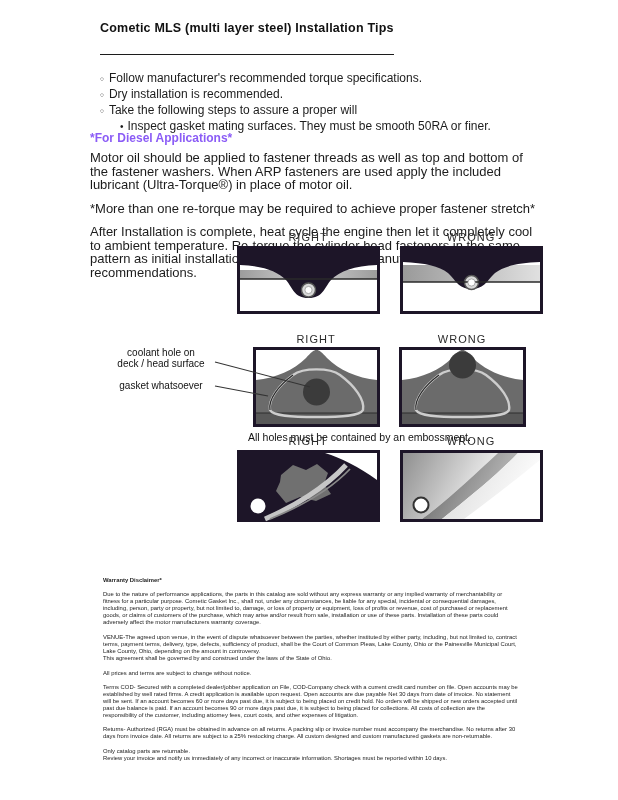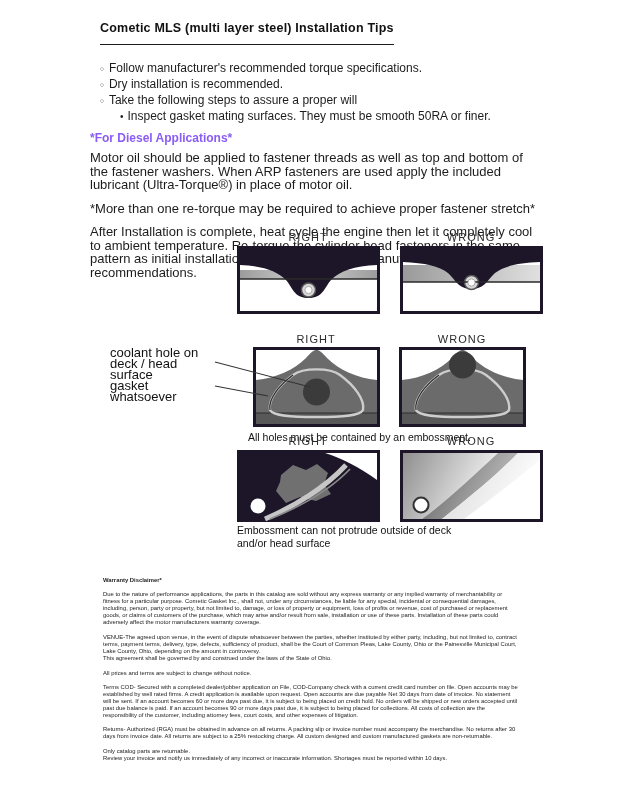--- a/index.html
+++ b/index.html
@@ -4,38 +4,38 @@
 <style>
   html,body { margin:0; padding:0; background:#ffffff; }
   .page {
     position:relative; width:618px; height:800px; background:#ffffff;
     font-family:"Liberation Sans", sans-serif; color:#1c1c1c; overflow:hidden;
   }
   
   .tips { position:absolute; left:88px; top:18px; width:460px; }
   .page-title {
     display:inline-block; margin:0 0 6px 12px; font-size:12.5px; font-weight:bold;
-    letter-spacing:0.2px; border-bottom:1.6px solid #1c1c1c; padding-bottom:9px; color:#111;
+    letter-spacing:0.2px; border-bottom:1.6px solid #1c1c1c; padding-bottom:19px; color:#111;
   }
   ul.bullets { list-style:none; margin:10px 0 0 12px; padding:0; font-size:12px; }
   ul.bullets li { line-height:15px; }
   li.b1::before { content:"\25CB"; font-size:6.5px; position:relative; top:-1.5px; margin-right:5px; }
   li.b2 { margin-left:20px; }
   li.b2::before { content:"\2022"; font-size:10px; margin-right:4px; }
   
   .diesel { position:absolute; left:90px; top:119px; width:452px; }
   .diesel-heading { margin:12px 0 6px 0; font-size:12px; font-weight:bold; color:#8b5cf6; }
   .diesel p { margin:0 0 10px 0; font-size:13px; line-height:13.5px; }
   
   .fig { position:absolute; }
   .fig-label { position:absolute; top:0; transform:translateX(-50%); font-size:11px;
                letter-spacing:1px; color:#2b2b2b; white-space:nowrap; }
   .panel { position:absolute; top:15px; }
   .fig-caption { position:absolute; font-size:10.5px; color:#111; line-height:13px; white-space:nowrap; }
-  .side-label { position:absolute; left:0; width:102px; text-align:left; font-size:13px;
+  .side-label { position:absolute; left:0; width:102px; text-align:center; font-size:10px;
                 line-height:11px; color:#111; }
   .leader-svg { position:absolute; left:0; top:0; }
   
   .disclaimer { position:absolute; left:103px; top:576px; width:416px; height:185px; overflow:visible; }
   .disclaimer-inner { width:594px; transform:scale(0.7); transform-origin:0 0;
                       font-size:8.4px; line-height:1.22; color:#222; }
   .disc-heading { font-weight:bold; margin:0 0 10px 0; }
   .dp { margin:0 0 10px 0; }
   .dp.tight { margin-bottom:0; }
   
@@ -167,24 +167,20 @@
             <stop offset="1" stop-color="#fdfdfd"></stop>
         </linearGradient>
       </defs>
       <rect x="1.5" y="1.5" width="140" height="69" fill="#ffffff" stroke="#1d1528" stroke-width="3"></rect>
       <path d="M3,3 L98,3 C72,27 42,55 22,69 L3,69 Z" fill="url(#g3a)"></path>
       <path d="M98,3 C72,27 42,55 22,69 L42,69 C66,50 96,26 118,3 Z" fill="url(#g3b)"></path>
       <path d="M118,3 C96,26 66,50 42,69 L64,69 C90,50 118,28 140,10 L140,3 Z" fill="url(#g3c)"></path>
       <circle cx="21" cy="55" r="7.5" fill="#ffffff" stroke="#333" stroke-width="2"></circle>
     </svg>
 
-    <div class="fig-caption" style="left:0; top:89px;">
-      <div>Embossment can not protrude outside of deck</div>
-      <div>and/or head surface</div>
-    </div>
   </div>
 
   <div class="disclaimer">
     <div class="disclaimer-inner">
       <p class="disc-heading">Warranty Disclaimer*</p>
       <p class="dp">Due to the nature of performance applications, the parts in this catalog are sold without any express warranty or any implied warranty of merchantability or fitness for a particular purpose.  Cometic Gasket Inc., shall not, under any circumstances, be liable for any special, incidental or consequential damages, including, person, party or property, but not limited to, damage, or loss of property or equipment, loss of profits or revenue, cost of purchased or replacement goods, or claims of customers of the purchase, which may arise and/or result from sale, installation or use of these parts.  Installation of these parts could adversely affect the motor manufacturers warranty coverage.</p>
       <p class="dp tight">VENUE-The agreed upon venue, in the event of dispute whatsoever between the parties, whether instituted by either party, including, but not limited to, contract terms, payment terms, delivery, type, defects, sufficiency of product, shall be the Court of Common Pleas, Lake County, Ohio or the Painesville Municipal Court, Lake County, Ohio, depending on the amount in controversy.</p>
       <p class="dp">This agreement shall be governed by and construed under the laws of the State of Ohio.</p>
       <p class="dp">All prices and terms are subject to change without notice.</p>
       <p class="dp">Terms COD- Secured with a completed dealer/jobber application on File, COD-Company check with a current credit card number on file.  Open accounts may be established by well rated firms.  A credit application is available upon request.  Open accounts are due payable Net 30 days from date of invoice.  No statement will be sent.  If an account becomes 60 or more days past due, it is subject to being placed on credit hold.  No orders will be shipped or new orders accepted until past due balance is paid.  If an account becomes 90 or more days past due, it is subject to being placed for collections.  All costs of collection are the responsibility of the customer, including attorney fees, court costs, and other expenses of litigation.</p>

